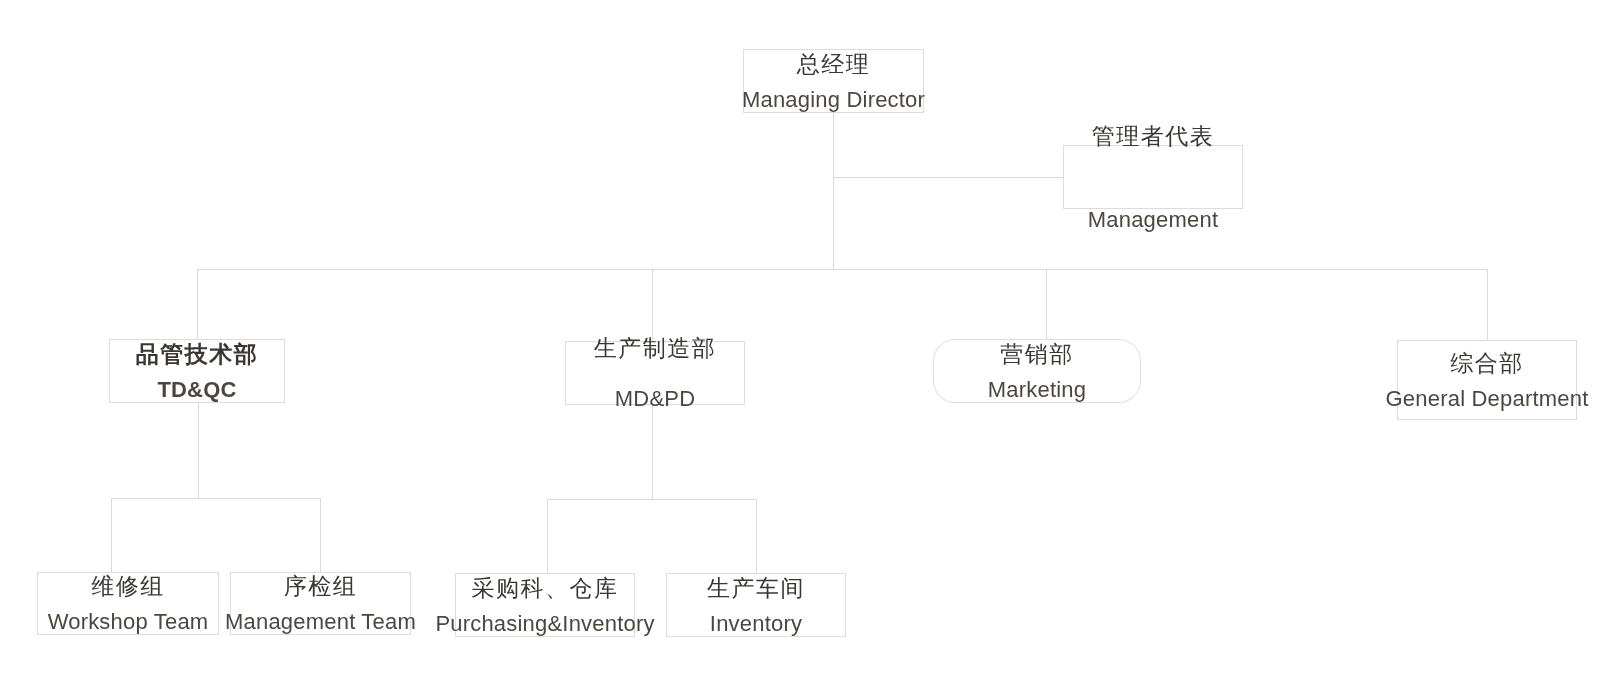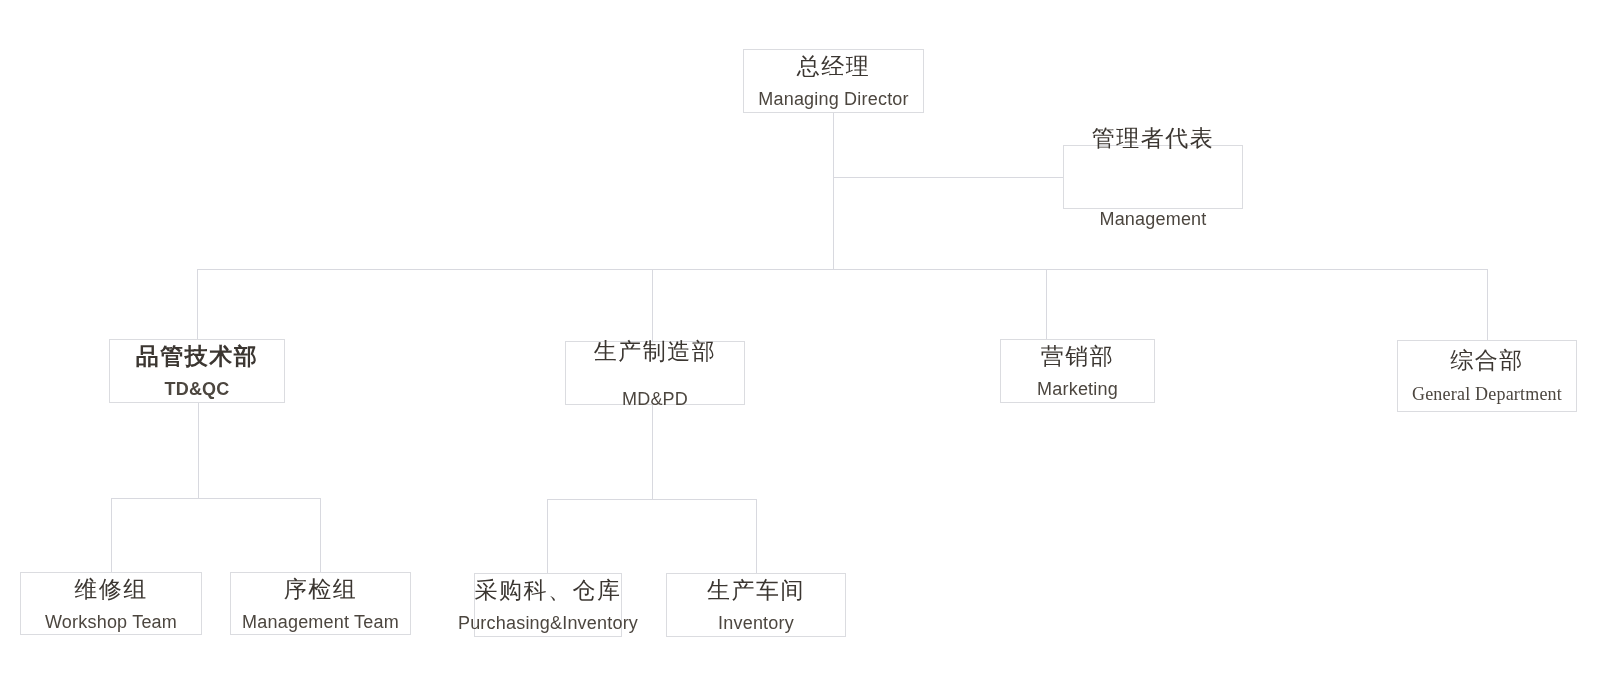--- a/index.html
+++ b/index.html
@@ -22,21 +22,21 @@
     align-items:center;justify-content:center;
   }
   .node .title{
     font-size:23px;
     line-height:1.25;
     color:var(--title-color,#3b3631);
     letter-spacing:1.5px;
     white-space:nowrap;
   }
   .node .subtitle{
-    font-size:18px;
+    font-size:22px;
     line-height:1.15;
     color:var(--subtitle-color,#4c463f);
     letter-spacing:0.2px;
     white-space:nowrap;
     margin-top:8px;
   }
 </style>
 </head>
 <body>
 
@@ -68,37 +68,37 @@
         <div class="subtitle">Management</div>
       </div>
       <div class="node" style="left: 109px; top: 339px; width: 176px; height: 64px; font-weight: bold;">
         <div class="title">品管技术部</div>
         <div class="subtitle">TD&amp;QC</div>
       </div>
       <div class="node" style="left: 565px; top: 341px; width: 180px; height: 64px; gap: 15px;">
         <div class="title">生产制造部</div>
         <div class="subtitle">MD&amp;PD</div>
       </div>
-      <div class="node" style="left: 1000px; top: 339px; width: 155px; height: 64px;">
+      <div class="node" style="left: 933px; top: 339px; width: 208px; height: 64px; border-radius: 22px;">
         <div class="title">营销部</div>
         <div class="subtitle">Marketing</div>
       </div>
-      <div class="node" style="left: 1397px; top: 340px; width: 180px; height: 72px; font-family: Liberation Serif, serif;">
+      <div class="node" style="left: 1397px; top: 340px; width: 180px; height: 80px;">
         <div class="title">综合部</div>
         <div class="subtitle">General Department</div>
       </div>
-      <div class="node" style="left: 20px; top: 572px; width: 182px; height: 63px;">
+      <div class="node" style="left: 37px; top: 572px; width: 182px; height: 63px;">
         <div class="title">维修组</div>
         <div class="subtitle">Workshop Team</div>
       </div>
       <div class="node" style="left: 230px; top: 572px; width: 181px; height: 63px;">
         <div class="title">序检组</div>
         <div class="subtitle">Management Team</div>
       </div>
-      <div class="node" style="left: 474px; top: 573px; width: 148px; height: 64px;">
+      <div class="node" style="left: 455px; top: 573px; width: 180px; height: 64px;">
         <div class="title">采购科、仓库</div>
         <div class="subtitle">Purchasing&amp;Inventory</div>
       </div>
       <div class="node" style="left: 666px; top: 573px; width: 180px; height: 64px;">
         <div class="title">生产车间</div>
         <div class="subtitle">Inventory</div>
       </div>
     </div>
 </div>
 

